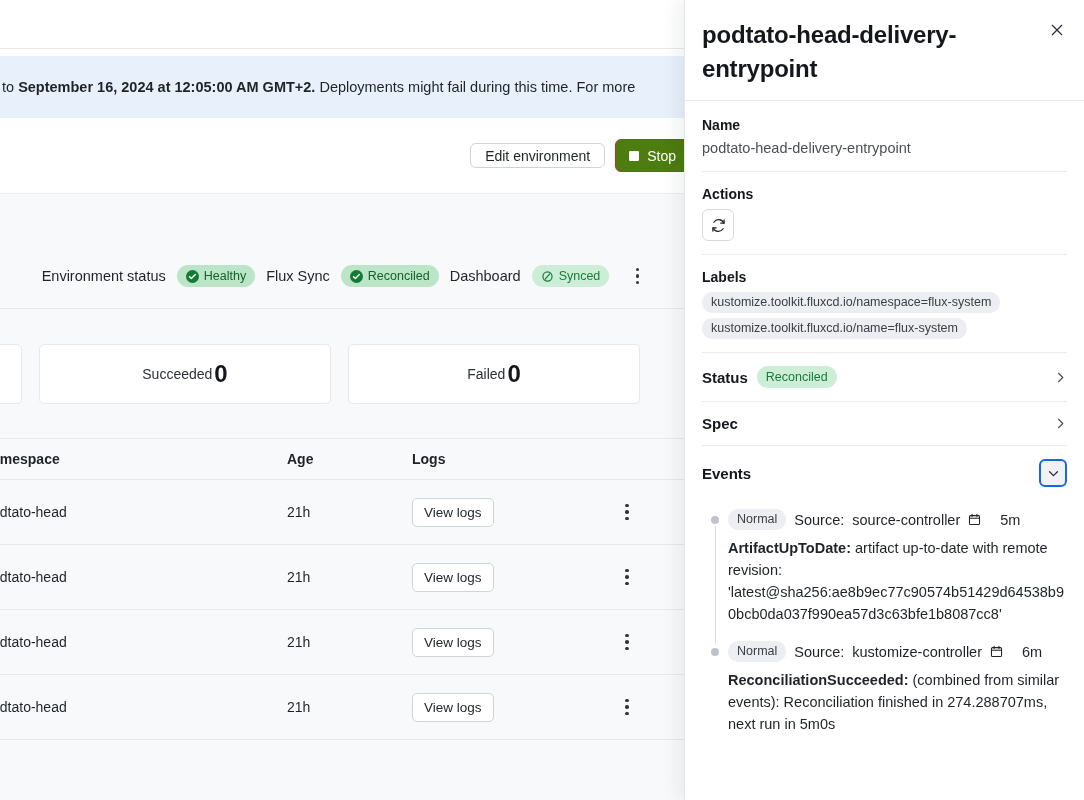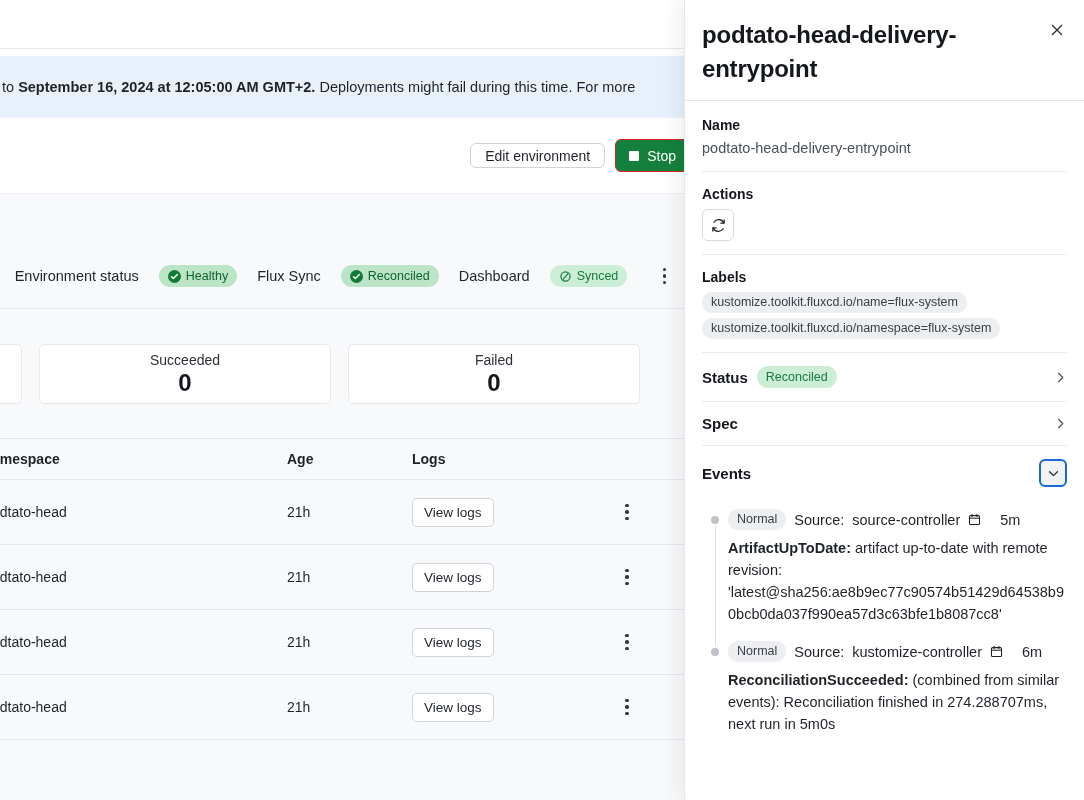--- a/index.html
+++ b/index.html
@@ -43,35 +43,35 @@
   }
   .btn-secondary {
     height: 25px; padding: 0 14px;
     background: #ffffff; border: 1px solid #cfd4da; border-radius: 6px;
     font-size: 14px; color: #1f2328; cursor: pointer;
     display: inline-flex; align-items: center;
     font-family: "Liberation Sans", sans-serif;
   }
   .btn-danger {
     height: 33px; padding: 0 13px;
-    background: #15803d; border: 1px solid #e02424; border-radius: 6px;
+    background: #4d7c0f; border: 1px solid #e02424; border-radius: 6px;
     font-size: 14px; color: #ffffff; cursor: pointer;
     display: inline-flex; align-items: center; gap: 8px;
     font-family: "Liberation Sans", sans-serif;
     white-space: nowrap;
   }
   .stop-square { width: 10px; height: 10px; background: #fff; display: inline-block; border-radius: 1px; }
 
   .statusrow {
     position: absolute; left: 0; top: 193px; width: 690px; height: 115px;
     background: #f8f9fb; border-top: 1px solid #eceef1;
     display: flex; align-items: flex-start; justify-content: center;
     padding-top: 68px;
   }
-  .statusrow-inner { display: flex; align-items: center; gap: 20px; }
+  .statusrow-inner { display: flex; align-items: center; gap: 11px; }
   .status-label { font-size: 14.5px; color: #1f2328; }
   .pill {
     display: inline-flex; align-items: center; gap: 5px;
     height: 22px; padding: 0 9px; border-radius: 11px;
     font-size: 12.5px; font-weight: 400;
   }
   .pill-green { background: #bbe5c6; color: #10632b; }
   .pill-green-soft { background: #cdeed6; color: #197a3c; }
   .check-ico { width: 13px; height: 13px; flex: 0 0 13px; }
   .kebab {
@@ -82,21 +82,21 @@
   .kebab i { width: 3.5px; height: 3.5px; border-radius: 50%; background: #31353b; display: block; }
 
   .cards {
     position: absolute; left: 0; top: 308px; width: 690px; height: 130px;
     background: #f8f9fb; border-top: 1px solid #e6e8eb;
     display: flex; align-items: center; gap: 17px;
     padding: 0 0 0 0;
   }
   .card {
     background: #ffffff; border: 1px solid #e6e8eb; border-radius: 5px;
-    height: 60px; display: flex; flex-direction: column;
+    height: 60px; display: flex; flex-direction: row;
     align-items: center; justify-content: center; gap: 2px;
   }
   .card-title { font-size: 14px; color: #2c3138; }
   .card-value { font-size: 24px; font-weight: 700; color: #14171c; line-height: 26px; }
   .card-clip-left { width: 32px; margin-left: -10px; }
   .card-mid { width: 292px; }
   .card-right { width: 292px; }
 
   
   .table { position: absolute; left: 0; top: 438px; width: 690px; height: 362px; background: #f8f9fb; }
@@ -371,22 +371,22 @@
             <path d="M16.6 3.4v3.9h-3.9" stroke="currentColor" stroke-width="1.5" stroke-linecap="round" stroke-linejoin="round"></path>
             <path d="M3.4 16.6v-3.9h3.9" stroke="currentColor" stroke-width="1.5" stroke-linecap="round" stroke-linejoin="round"></path>
           </svg>
         </button>
       </div>
 
 
       <div class="field">
         <div class="field-label">Labels</div>
         <div class="labels-wrap">
+          <span class="label-chip">kustomize.toolkit.fluxcd.io/namespace=flux-system</span>
           <span class="label-chip">kustomize.toolkit.fluxcd.io/name=flux-system</span>
-          <span class="label-chip">kustomize.toolkit.fluxcd.io/namespace=flux-system</span>
         </div>
       </div>
 
       <div class="acc-row">
         <span class="acc-title">Status</span>
         <span class="pill pill-green-soft">Reconciled</span>
         <span class="acc-spacer"></span>
         <span class="chev-plain">
           <svg width="13" height="13" viewBox="0 0 16 16">
             <path d="M5.6 2.8L10.8 8l-5.2 5.2" stroke="currentColor" stroke-width="1.5" fill="none" stroke-linecap="round" stroke-linejoin="round"></path>

